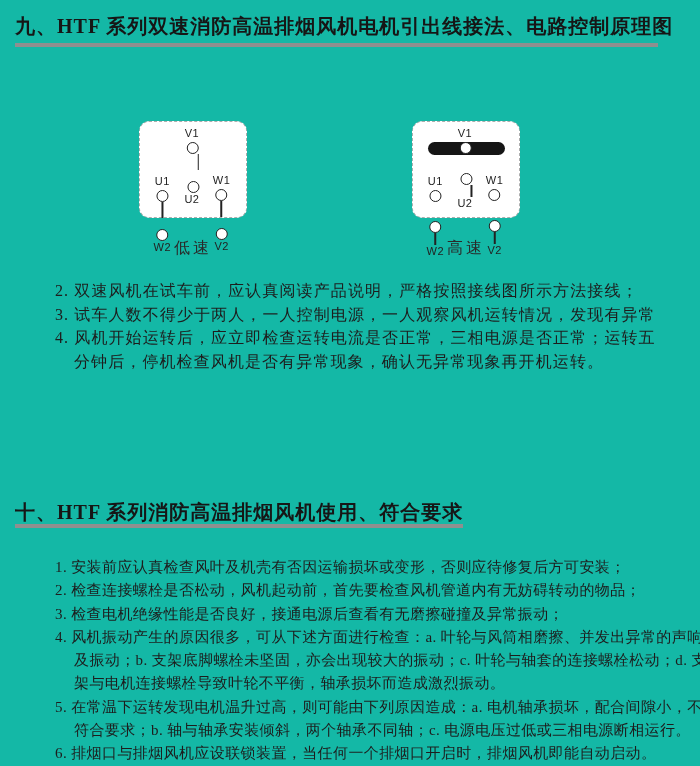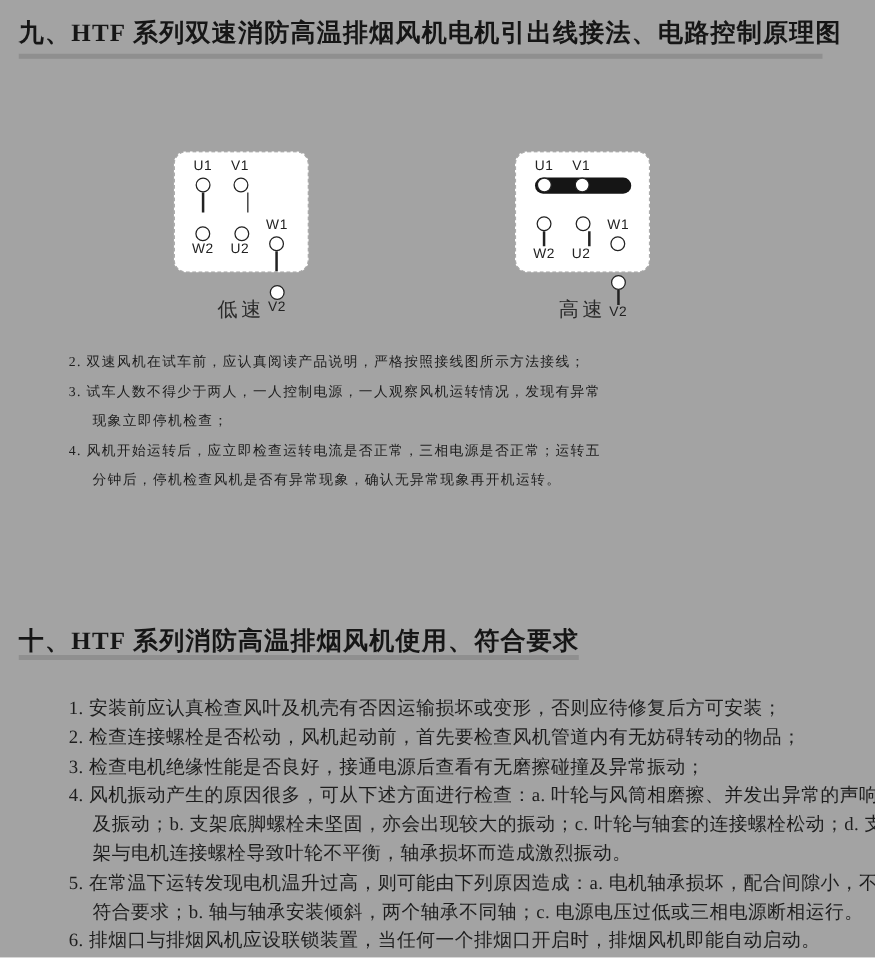--- a/index.html
+++ b/index.html
@@ -1,44 +1,44 @@
 <!DOCTYPE html>
 <html><head>
 <meta charset="utf-8">
 <style>
   html,body{margin:0;padding:0;background:#fff;}
   .page{
-    position:relative;width:700px;height:766px;background:#a3a3a3;
+    position:relative;width:700px;height:766px;background:#14b8a6;
     font-family:"Liberation Serif","DejaVu Serif",serif;color:#1d1d1d;overflow:hidden;
   }
   .h-main{
     position:absolute;left:15px;font-size:20px;font-weight:700;
     letter-spacing:1px;white-space:nowrap;color:#161616;
   }
   .rule{position:absolute;height:4px;background:#8f8f8f;}
   .subitem{
     position:absolute;left:50px;top:57px;font-size:14px;
     letter-spacing:.6px;white-space:nowrap;
   }
   .textblock{position:absolute;left:55px;white-space:nowrap;}
-  .sec9-block{top:279px;font-size:11px;letter-spacing:1.1px;line-height:23.5px;}
+  .sec9-block{top:279px;font-size:16px;letter-spacing:1.1px;line-height:23.5px;}
   .sec10-block{top:556px;font-size:15px;letter-spacing:.4px;line-height:23.3px;}
   .cont{padding-left:19px;}
   
   .tbox{
     position:absolute;top:121px;width:108px;height:97px;
     border:1.5px dashed #adadad;border-radius:10px;background:#fff;box-sizing:border-box;
   }
   .tbox-low{left:139px;}
   .tbox-high{left:412px;}
   .unit{
     position:absolute;display:flex;flex-direction:column;align-items:center;
     transform:translateX(-50%);z-index:1;
   }
-  .unit.c1{left:21%;} .unit.c2{left:49%;align-items:flex-end;} .unit.c3{left:77%;margin-top:47px;}
+  .unit.c1{left:21%;margin-top:48px;} .unit.c2{left:49%;align-items:flex-end;} .unit.c3{left:77%;margin-top:47px;}
   .unit.toprow{top:5px;}
   .unit.botrow-low{top:59px;}
   .unit.botrow-high{top:51px;}
   .tlabel{
     font-family:"Liberation Sans","DejaVu Sans",sans-serif;
     font-size:11px;line-height:13px;color:#222;letter-spacing:.5px;
   }
   .gap2{height:2px;}
   .circ{
     width:10px;height:10px;border:1.6px solid #222;border-radius:50%;
@@ -131,21 +131,20 @@
       <span class="circ"></span>
       <span class="tail tail-sm"></span>
       <span class="tlabel">V2</span>
     </div>
   </div>
   <div class="cap cap-high">高速</div>
 
   <div class="textblock sec9-block">
     <div>2. 双速风机在试车前，应认真阅读产品说明，严格按照接线图所示方法接线；</div>
     <div>3. 试车人数不得少于两人，一人控制电源，一人观察风机运转情况，发现有异常</div>
-    <div class="cont">现象立即停机检查；</div>
     <div>4. 风机开始运转后，应立即检查运转电流是否正常，三相电源是否正常；运转五</div>
     <div class="cont">分钟后，停机检查风机是否有异常现象，确认无异常现象再开机运转。</div>
   </div>
 
   <div class="h-main" style="top:499px;">十、HTF 系列消防高温排烟风机使用、符合要求</div>
   <div class="rule" style="left:15px;top:524px;width:448px;"></div>
 
   <div class="textblock sec10-block">
     <div>1. 安装前应认真检查风叶及机壳有否因运输损坏或变形，否则应待修复后方可安装；</div>
     <div>2. 检查连接螺栓是否松动，风机起动前，首先要检查风机管道内有无妨碍转动的物品；</div>

